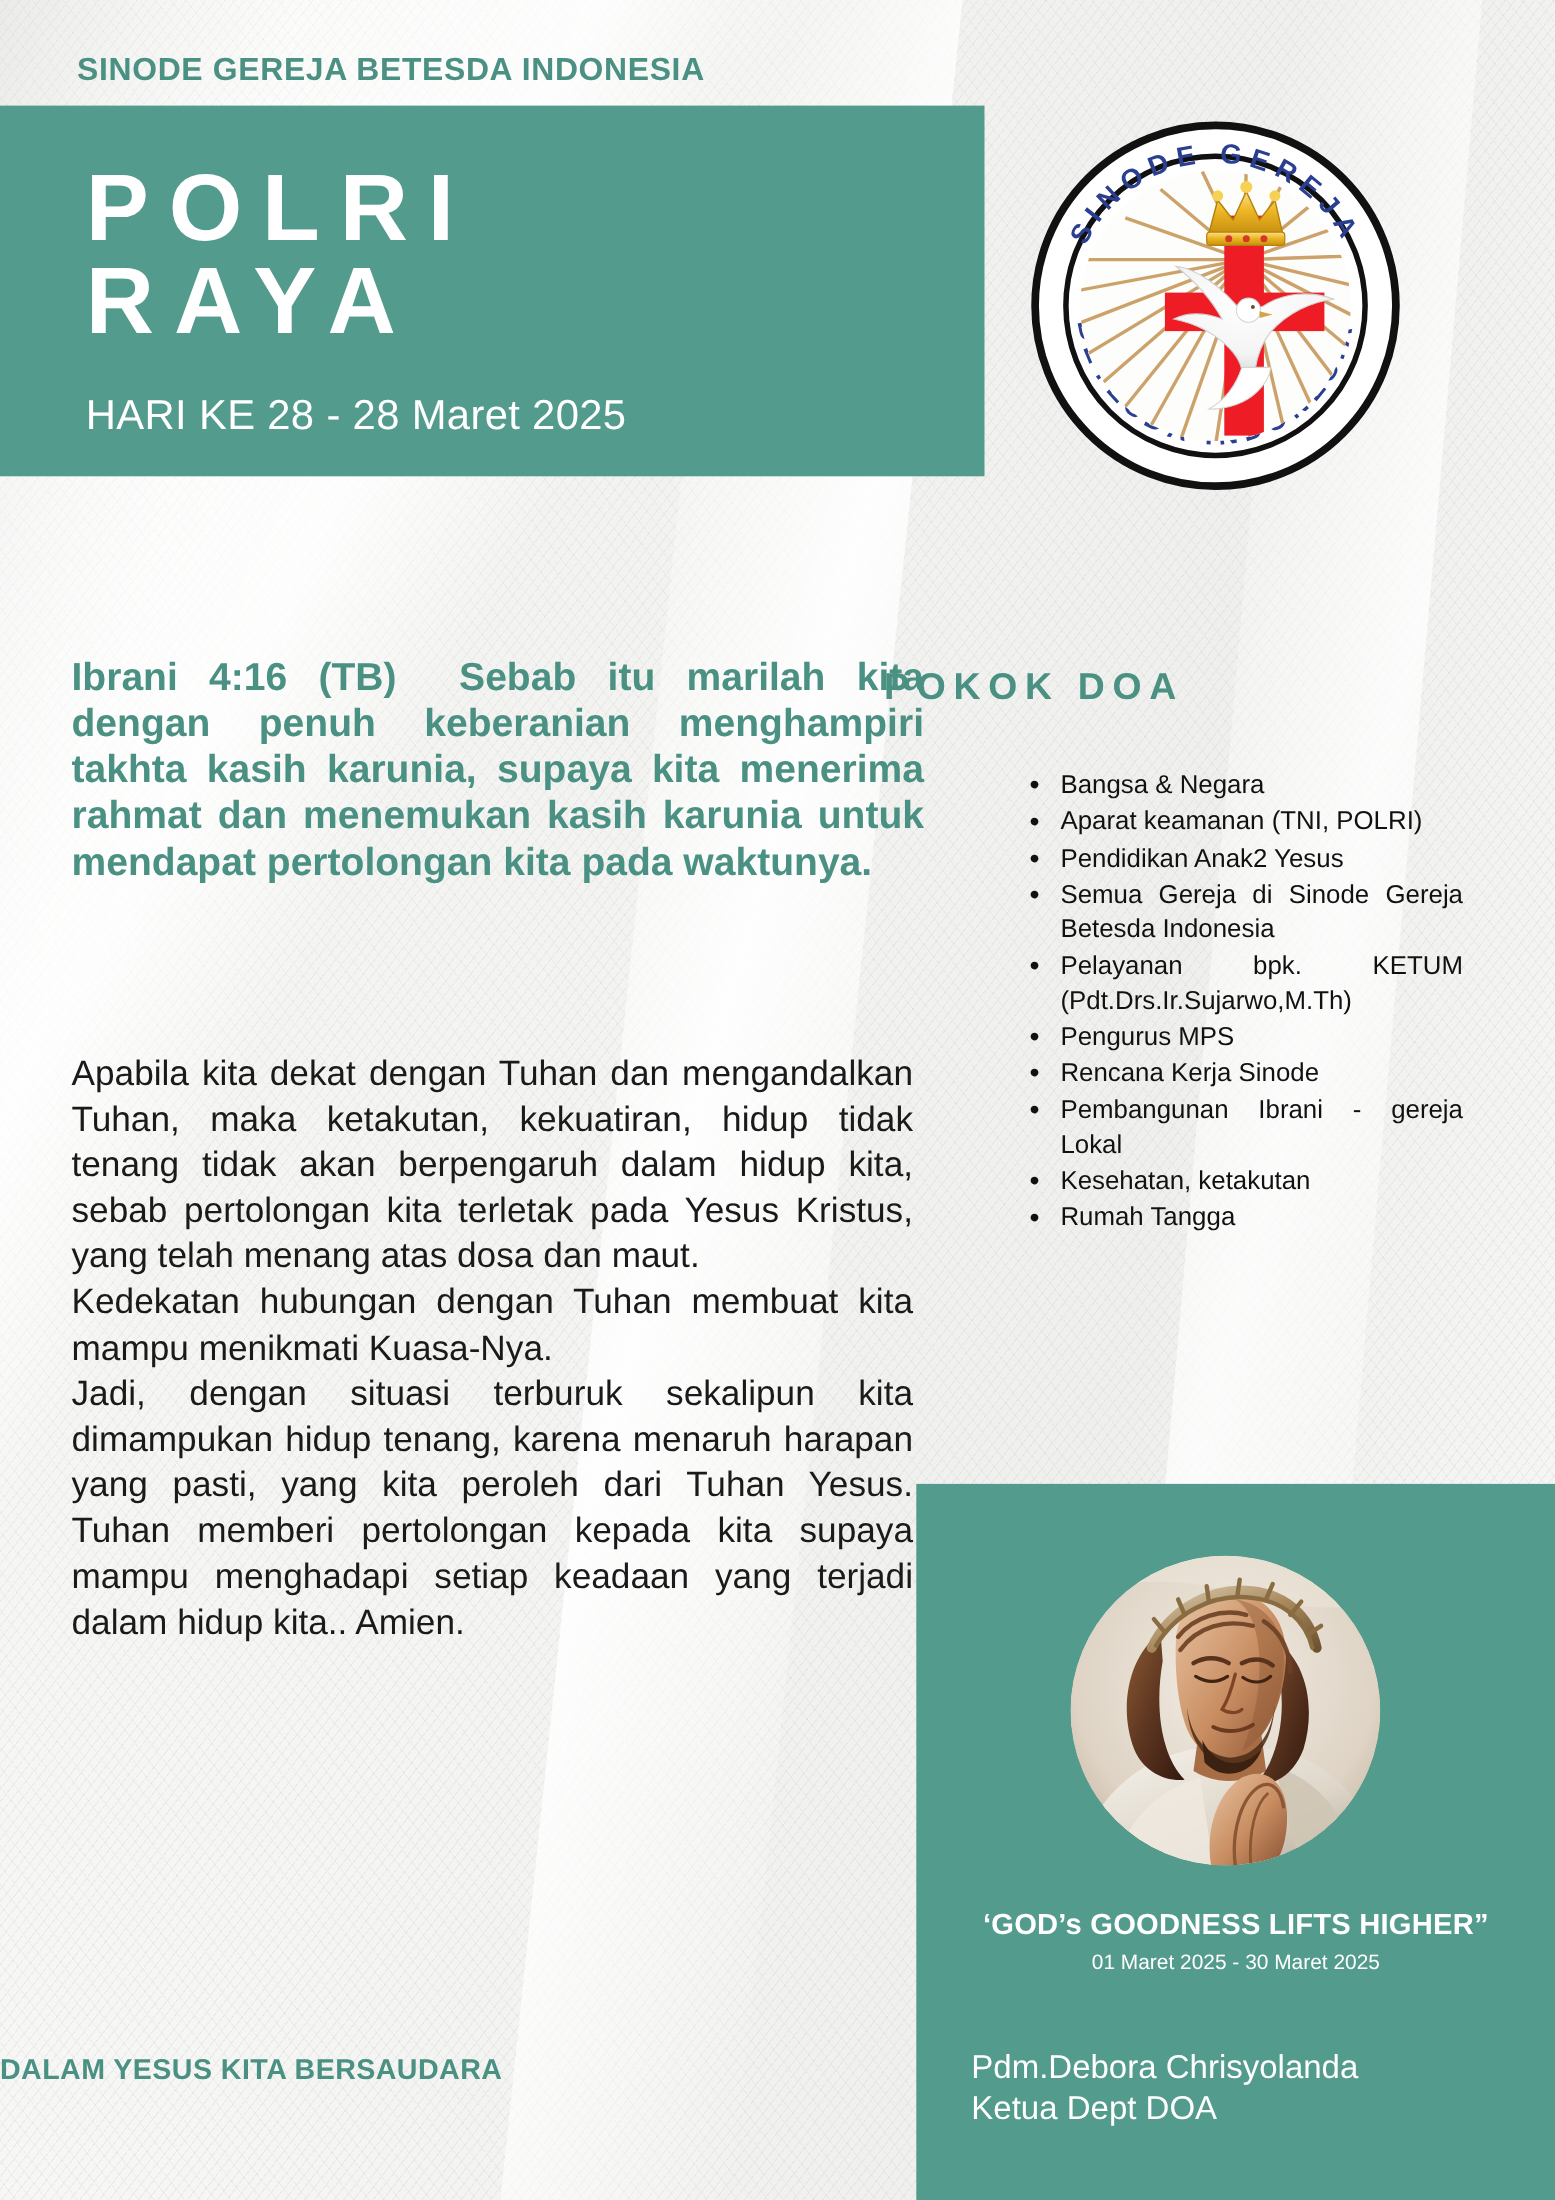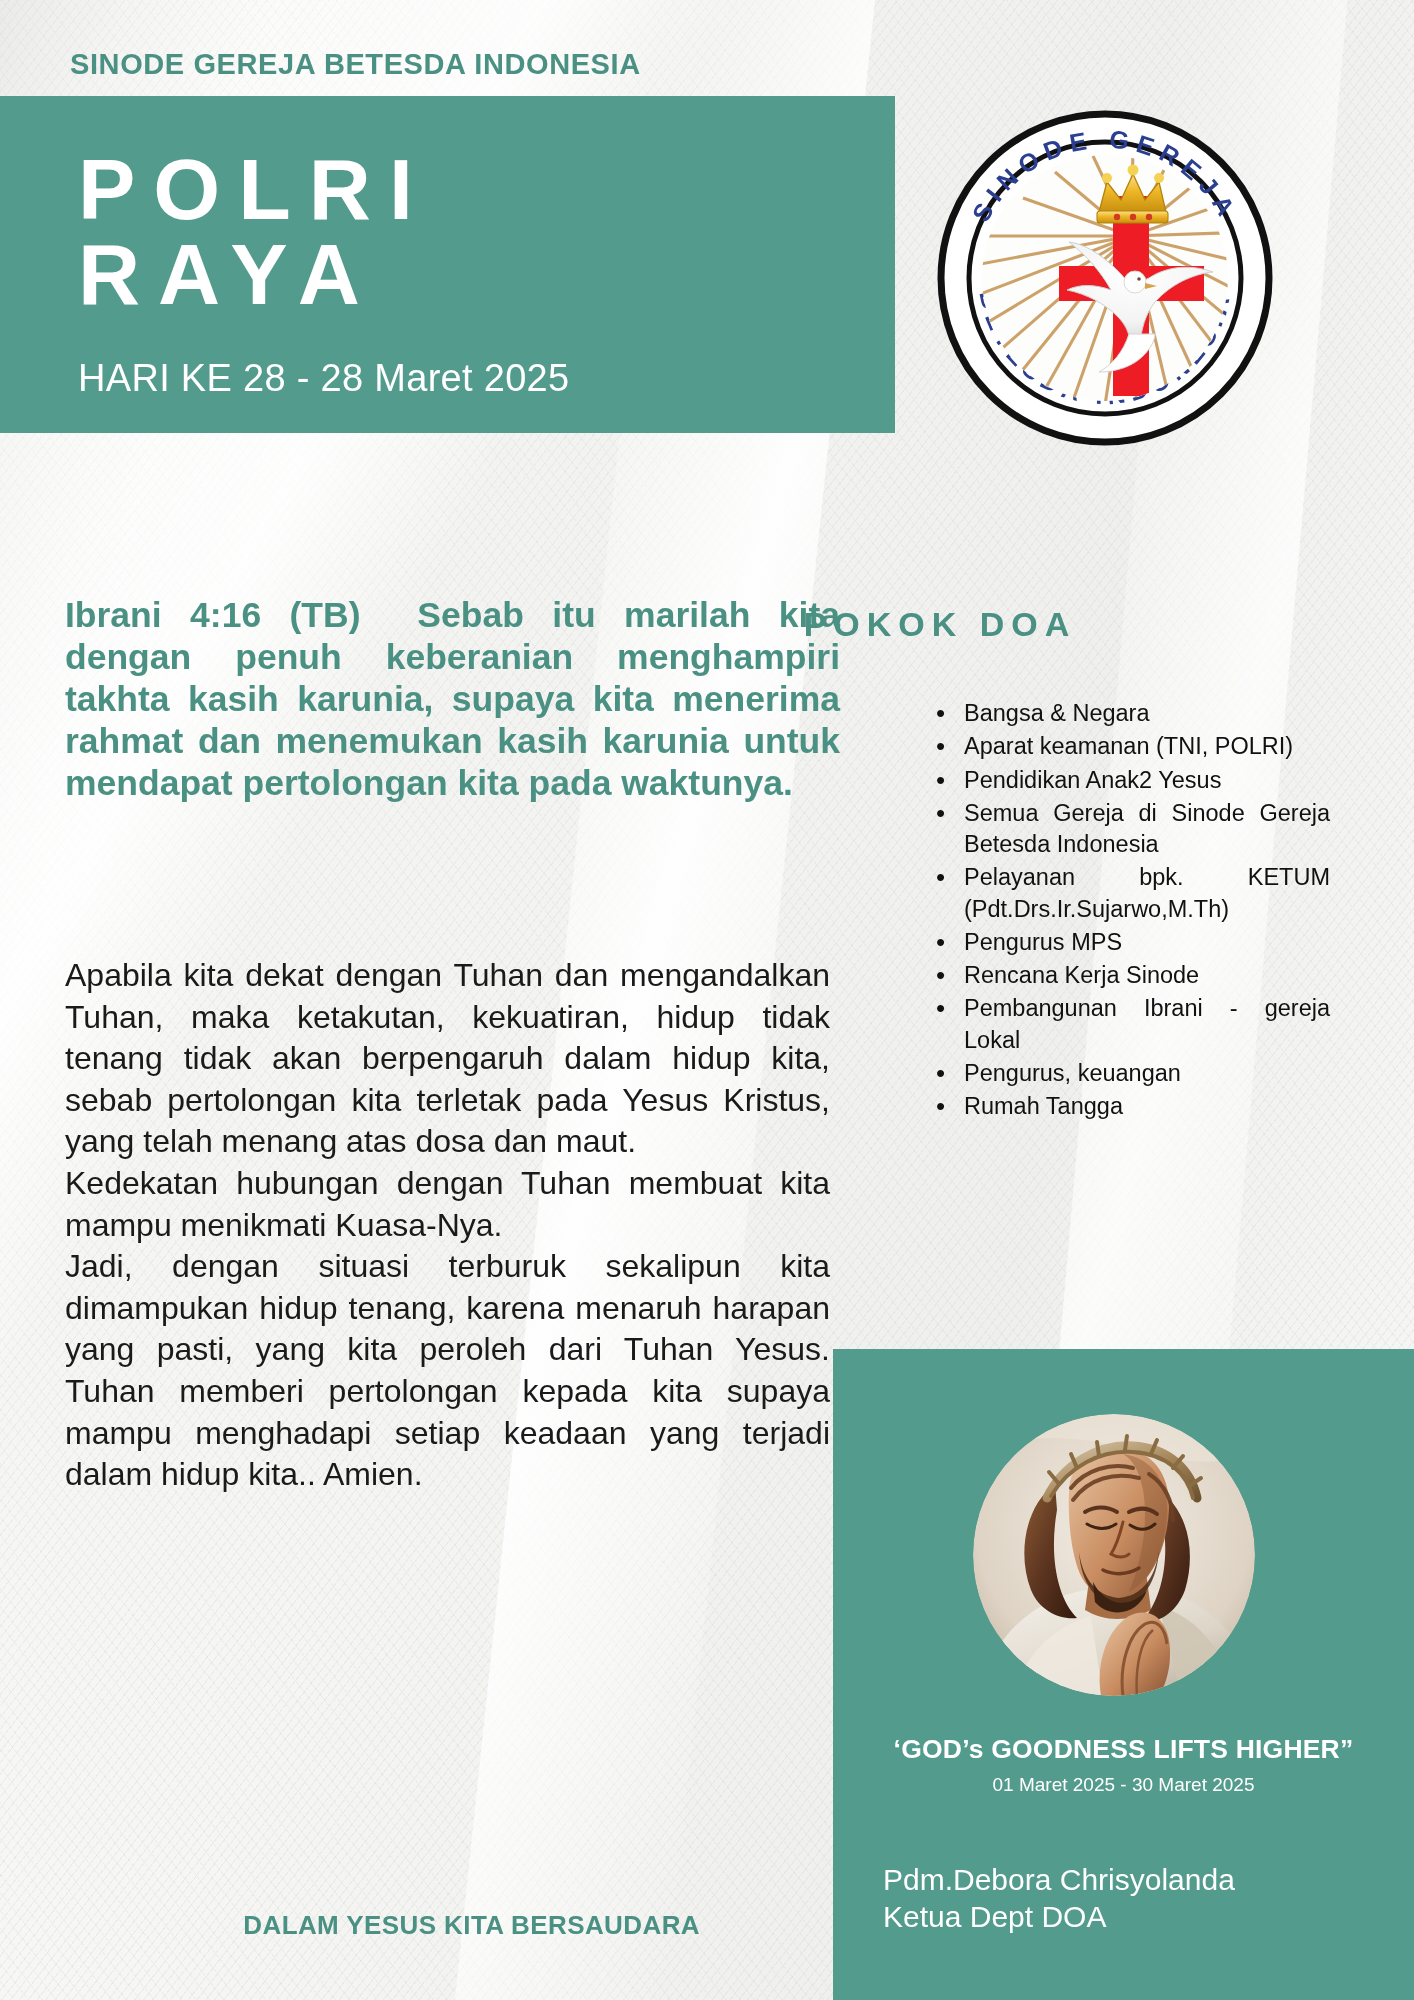--- a/index.html
+++ b/index.html
@@ -70,22 +70,22 @@
     color:#4b9183; font-weight:bold; font-size:35.5px;
     line-height:1.18; text-align:justify; text-justify:inter-word;
   }
   .body-text {
     position:absolute; left:65px; top:955px; width:765px;
     color:#1a1a1a; font-size:32px; line-height:1.30;
     text-align:justify; text-justify:inter-word;
   }
   .body-text p { margin:0; }
   .footer-motto {
-    position:absolute; left:0; top:1910px; width:700px;
-    text-align:right; color:#4b9183;
+    position:absolute; left:0; top:1866px; width:700px;
+    text-align:left; color:#4b9183;
     font-size:26px; font-weight:bold; letter-spacing:.4px;
   }
 
   
   .pokok-title {
     position:absolute; left:940px; top:605px;
     font-size:34px; font-weight:bold; letter-spacing:7px; color:#4b9183;
     transform:translateX(-50%);
   }
   .pokok-list {
@@ -247,21 +247,21 @@
   <div class="pokok-title">POKOK DOA</div>
   <ul class="pokok-list">
     <li>Bangsa &amp; Negara</li>
     <li>Aparat keamanan (TNI, POLRI)</li>
     <li>Pendidikan Anak2 Yesus</li>
     <li>Semua Gereja di Sinode Gereja Betesda Indonesia</li>
     <li>Pelayanan bpk. KETUM (Pdt.Drs.Ir.Sujarwo,M.Th)</li>
     <li>Pengurus MPS</li>
     <li>Rencana Kerja Sinode</li>
     <li>Pembangunan Ibrani - gereja Lokal</li>
-    <li>Pengurus, keuangan</li>
+    <li>Kesehatan, ketakutan</li>
     <li>Rumah Tangga</li>
   </ul>
 
   <div class="card">
     <div class="portrait">
       <svg viewBox="0 0 282 282" width="282" height="282">
         <defs>
           <radialGradient id="bgG" cx="50%" cy="40%" r="75%">
             <stop offset="0%" stop-color="#f2ece4"></stop>
             <stop offset="65%" stop-color="#ded3c4"></stop>

